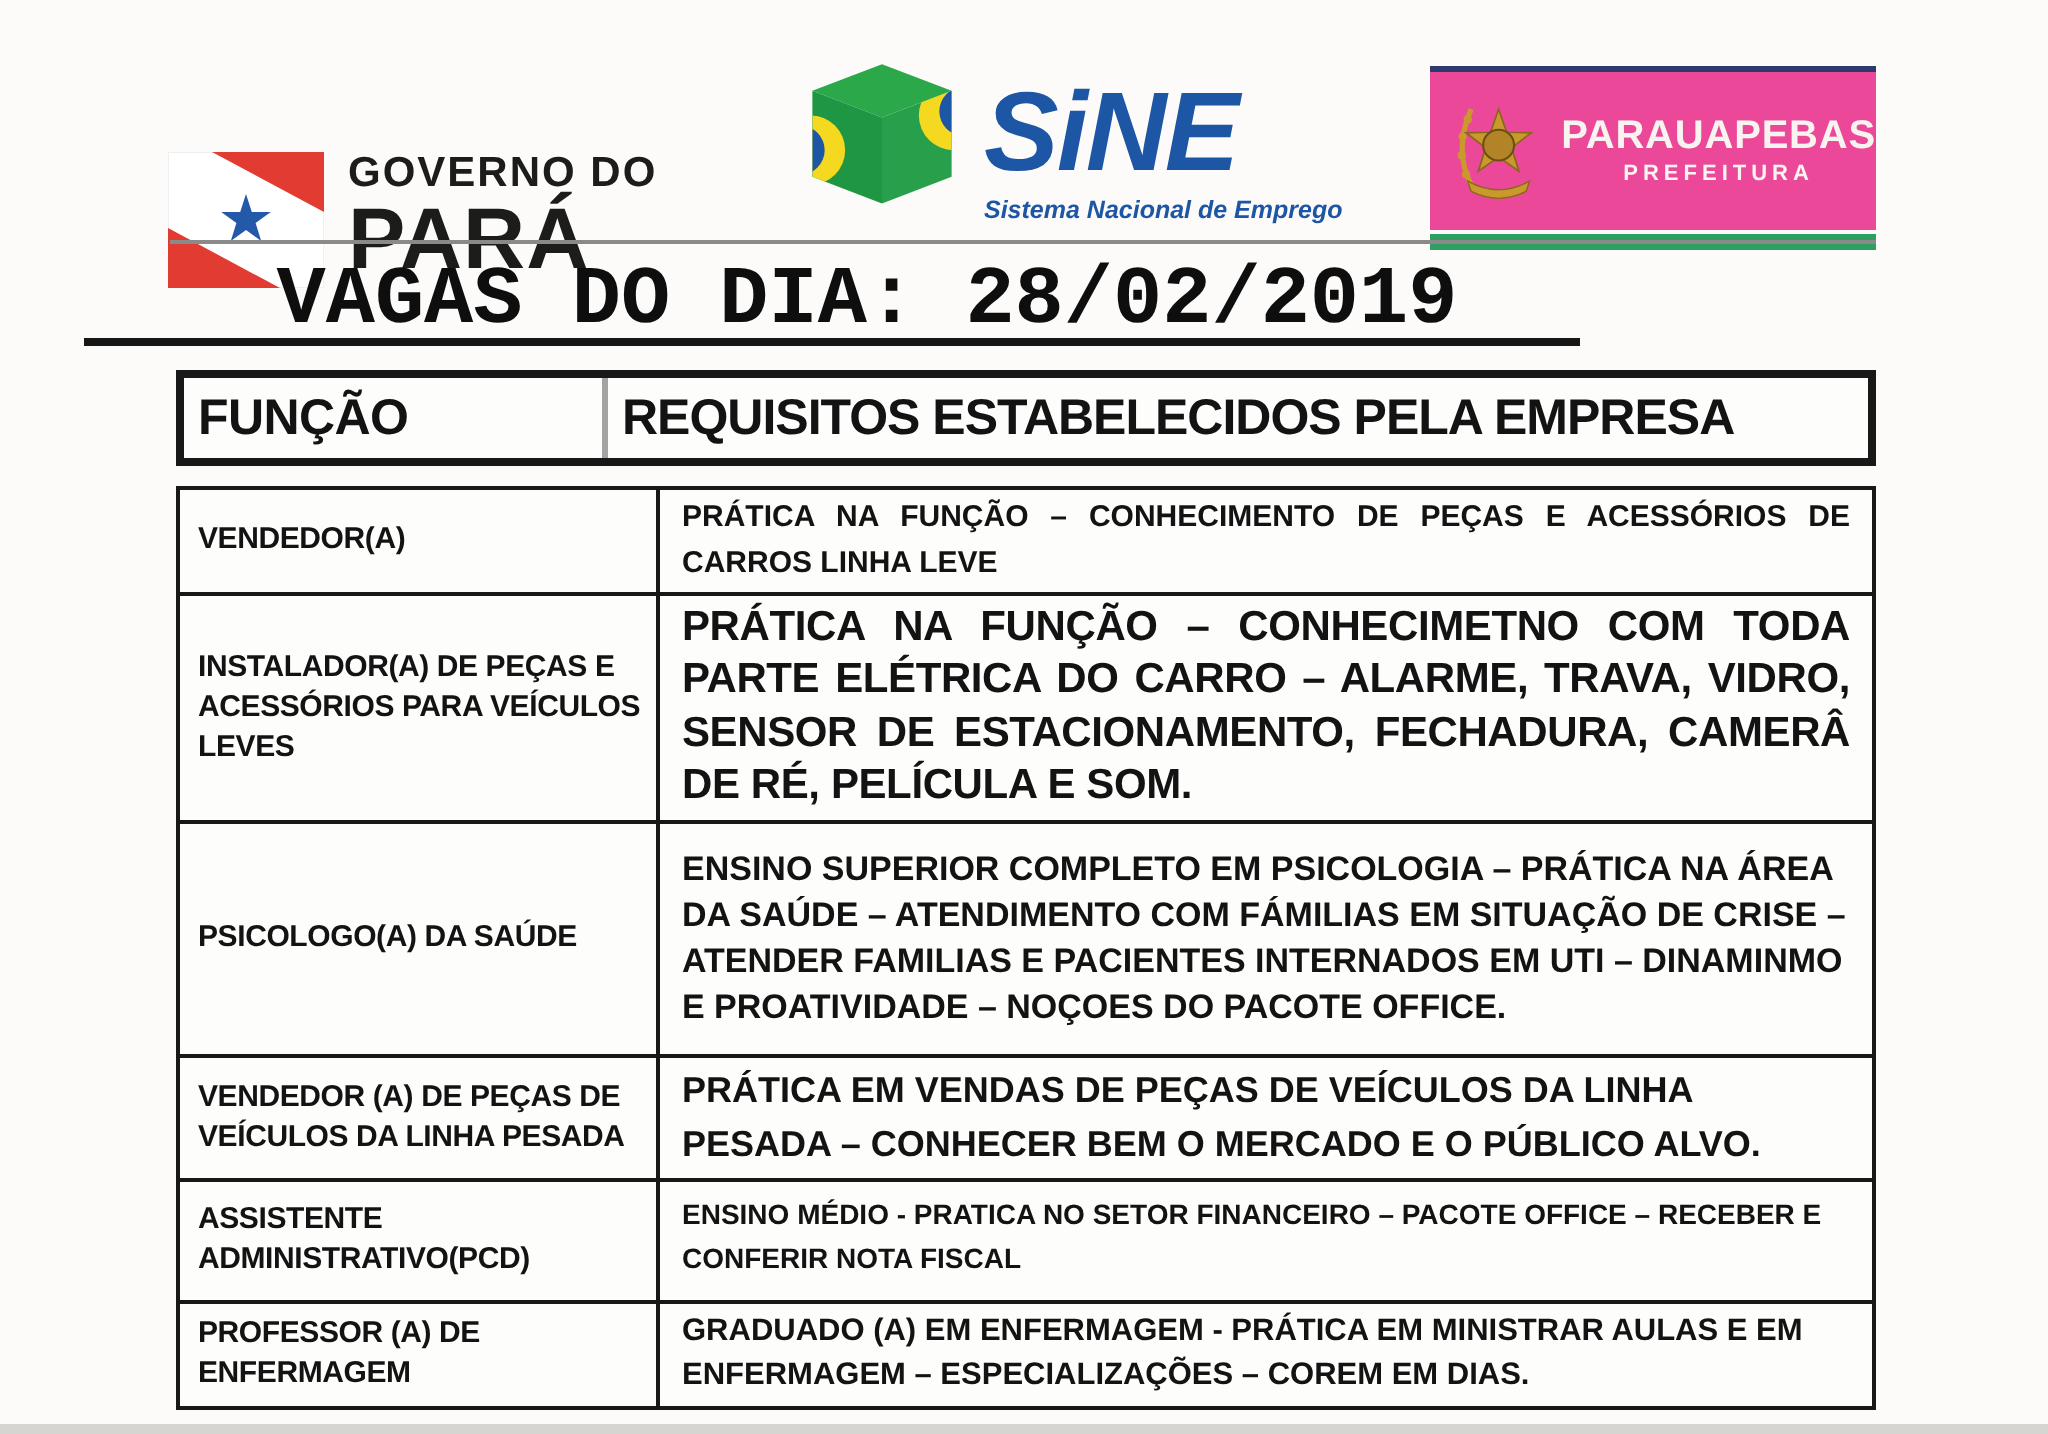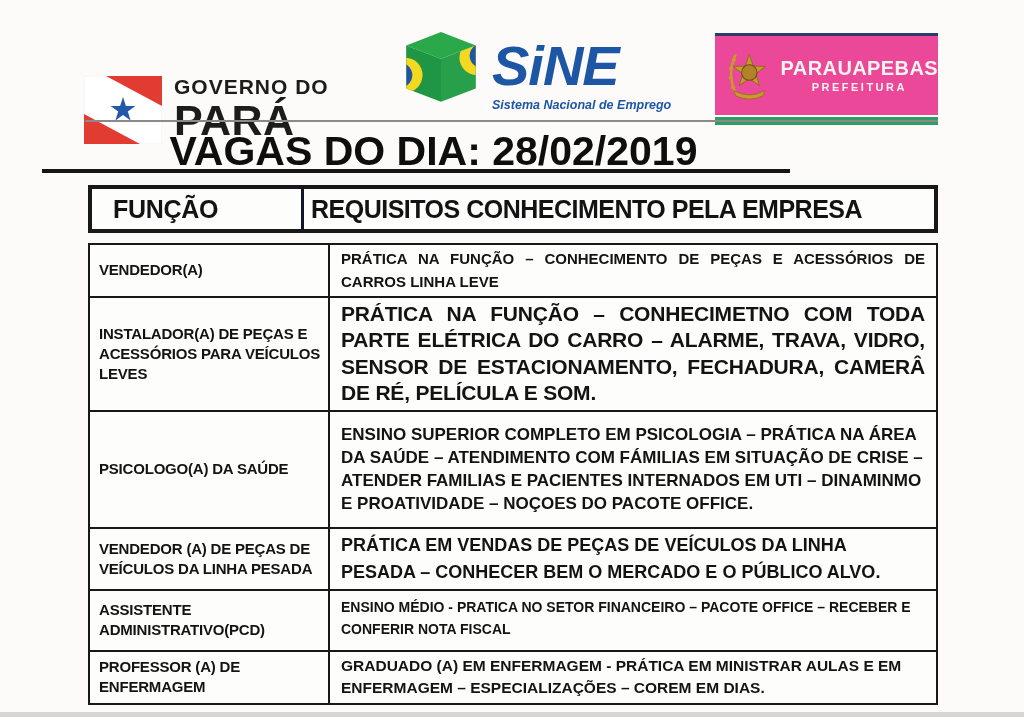--- a/index.html
+++ b/index.html
@@ -53,37 +53,38 @@
     position: absolute; left: 85px; top: 120px;
     width: 853px; height: 2px; background: #8a8a8a;
   }
 
   
   .title {
     position: absolute; left: 0; top: 128px; width: 867px;
     margin: 0; text-align: center;
     font-size: 41px; font-weight: bold; color: #0e0e0e;
     letter-spacing: 0px;
+    font-family: Liberation Mono, monospace;
   }
   .title-underline {
     position: absolute; left: 42px; top: 169px;
     width: 748px; height: 4px; background: #161616;
   }
 
   
   .thead-box {
     position: absolute; left: 88px; top: 185px;
     width: 850px; height: 48px; box-sizing: border-box;
     border: 4px solid #181818; background: #fdfdfc;
     display: flex;
   }
   .th-f {
     width: 212px; box-sizing: border-box;
-    border-right: 3px solid #0f172a;
-    display: flex; align-items: center; padding-left: 21px;
+    border-right: 3px solid #a3a3a3;
+    display: flex; align-items: center; padding-left: 7px;
     font-size: 25px; font-weight: bold; letter-spacing: -0.3px;
   }
   .th-r {
     flex: 1; display: flex; align-items: center; padding-left: 7px;
     font-size: 25px; font-weight: bold; letter-spacing: -0.5px;
   }
 
   
   .tbody-box {
     position: absolute; left: 88px; top: 243px;
@@ -195,21 +196,21 @@
     <div class="ppb-stripe-g"></div>
   </div>
 
   <div class="rule"></div>
 
   <h1 class="title">VAGAS DO DIA: 28/02/2019</h1>
   <div class="title-underline"></div>
 
   <div class="thead-box">
     <div class="th-f">FUNÇÃO</div>
-    <div class="th-r">REQUISITOS CONHECIMENTO PELA EMPRESA</div>
+    <div class="th-r">REQUISITOS ESTABELECIDOS PELA EMPRESA</div>
   </div>
 
   <div class="tbody-box">
     <div class="row r1">
       <div class="cell-f">VENDEDOR(A)</div>
       <div class="cell-r">PRÁTICA NA FUNÇÃO – CONHECIMENTO DE PEÇAS E ACESSÓRIOS DE CARROS LINHA LEVE</div>
     </div>
     <div class="row r2">
       <div class="cell-f">INSTALADOR(A) DE PEÇAS E ACESSÓRIOS PARA VEÍCULOS LEVES</div>
       <div class="cell-r">PRÁTICA NA FUNÇÃO – CONHECIMETNO COM TODA PARTE ELÉTRICA DO CARRO – ALARME, TRAVA, VIDRO, SENSOR DE ESTACIONAMENTO, FECHADURA, CAMERÂ DE RÉ, PELÍCULA E SOM.</div>

